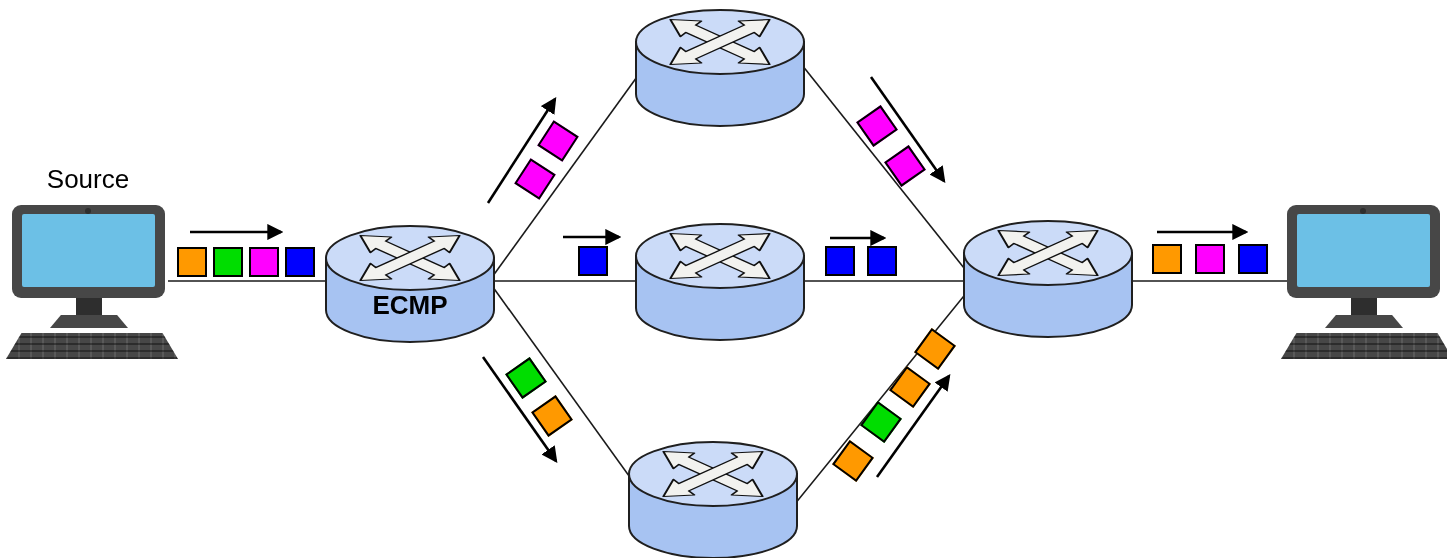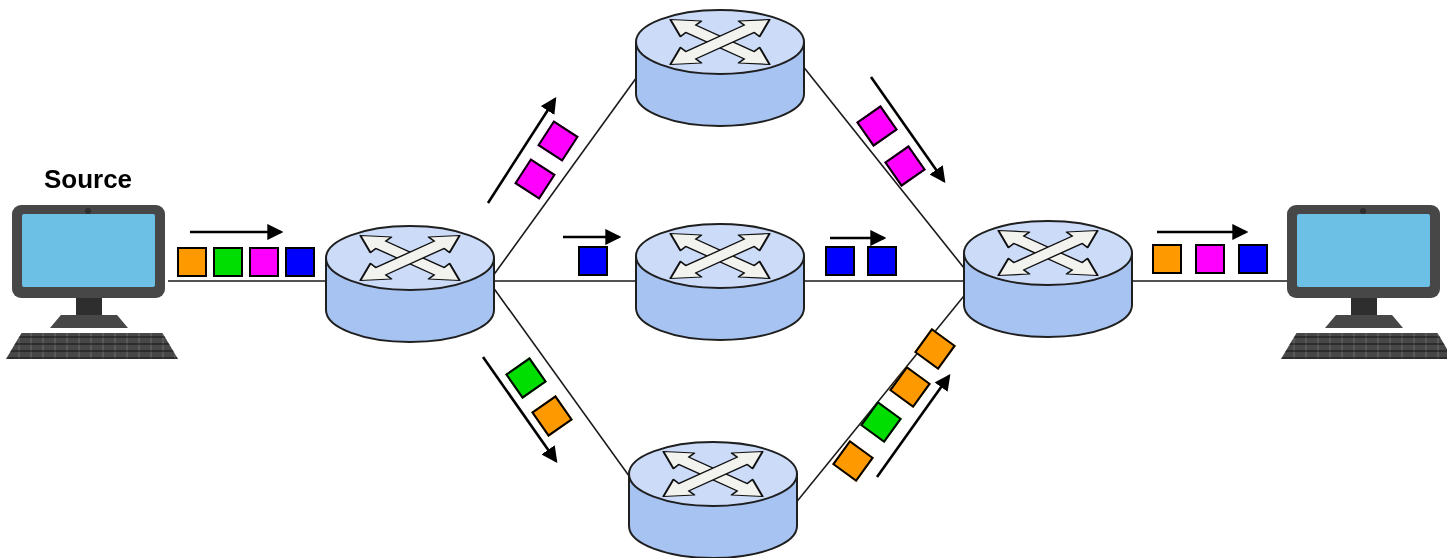--- a/index.html
+++ b/index.html
@@ -50,21 +50,21 @@
         clip-path:polygon(14% 0,86% 0,100% 100%,0 100%);}
   .keyboard{position:absolute;left:-4px;top:130px;width:172px;height:26px;
         background-color:var(--device_dark,#474747);
         background-image:
           repeating-linear-gradient(0deg, rgba(0,0,0,.38) 0 2px, transparent 2px 7px),
           repeating-linear-gradient(90deg, rgba(255,255,255,.10) 0 2px, transparent 2px 12px);
         clip-path:polygon(9% 0,91% 0,100% 100%,0 100%);}
 
   #src-computer{left:10px;top:203px;}
   #dst-computer{left:1285px;top:203px;}
-  #src-label{left:28px;top:164px;width:120px;font-weight:bold;}
+  #src-label{left:28px;top:164px;width:120px;}
   #dst-label{left:1293px;top:164px;width:145px;}
   #ecmp-label{left:350px;top:290px;width:120px;}
 </style>
 </head>
 <body>
 
 <div class="canvas">
 
   <svg class="links">
     <defs>
@@ -127,20 +127,21 @@
     <div class="monitor">
       <div class="webcam"></div>
       <div class="screen"></div>
     </div>
     <div class="neck"></div>
     <div class="base"></div>
     <div class="keyboard"></div>
   </div>
 
   <div class="lbl" id="src-label">Source</div>
+  <div class="lbl bold" id="ecmp-label">ECMP</div>
 
   <div class="packets" id="g-source">
       <span class="pkt" style="background: rgb(255, 153, 0);"></span>
       <span class="pkt" style="background: rgb(0, 221, 0);"></span>
       <span class="pkt" style="background: rgb(255, 0, 255);"></span>
       <span class="pkt" style="background: rgb(0, 0, 255);"></span>
     </div>
   <div class="packets diag" id="g-top-in">
       <span class="pkt" style="background: rgb(255, 0, 255);"></span>
       <span class="pkt" style="background: rgb(255, 0, 255);"></span>

